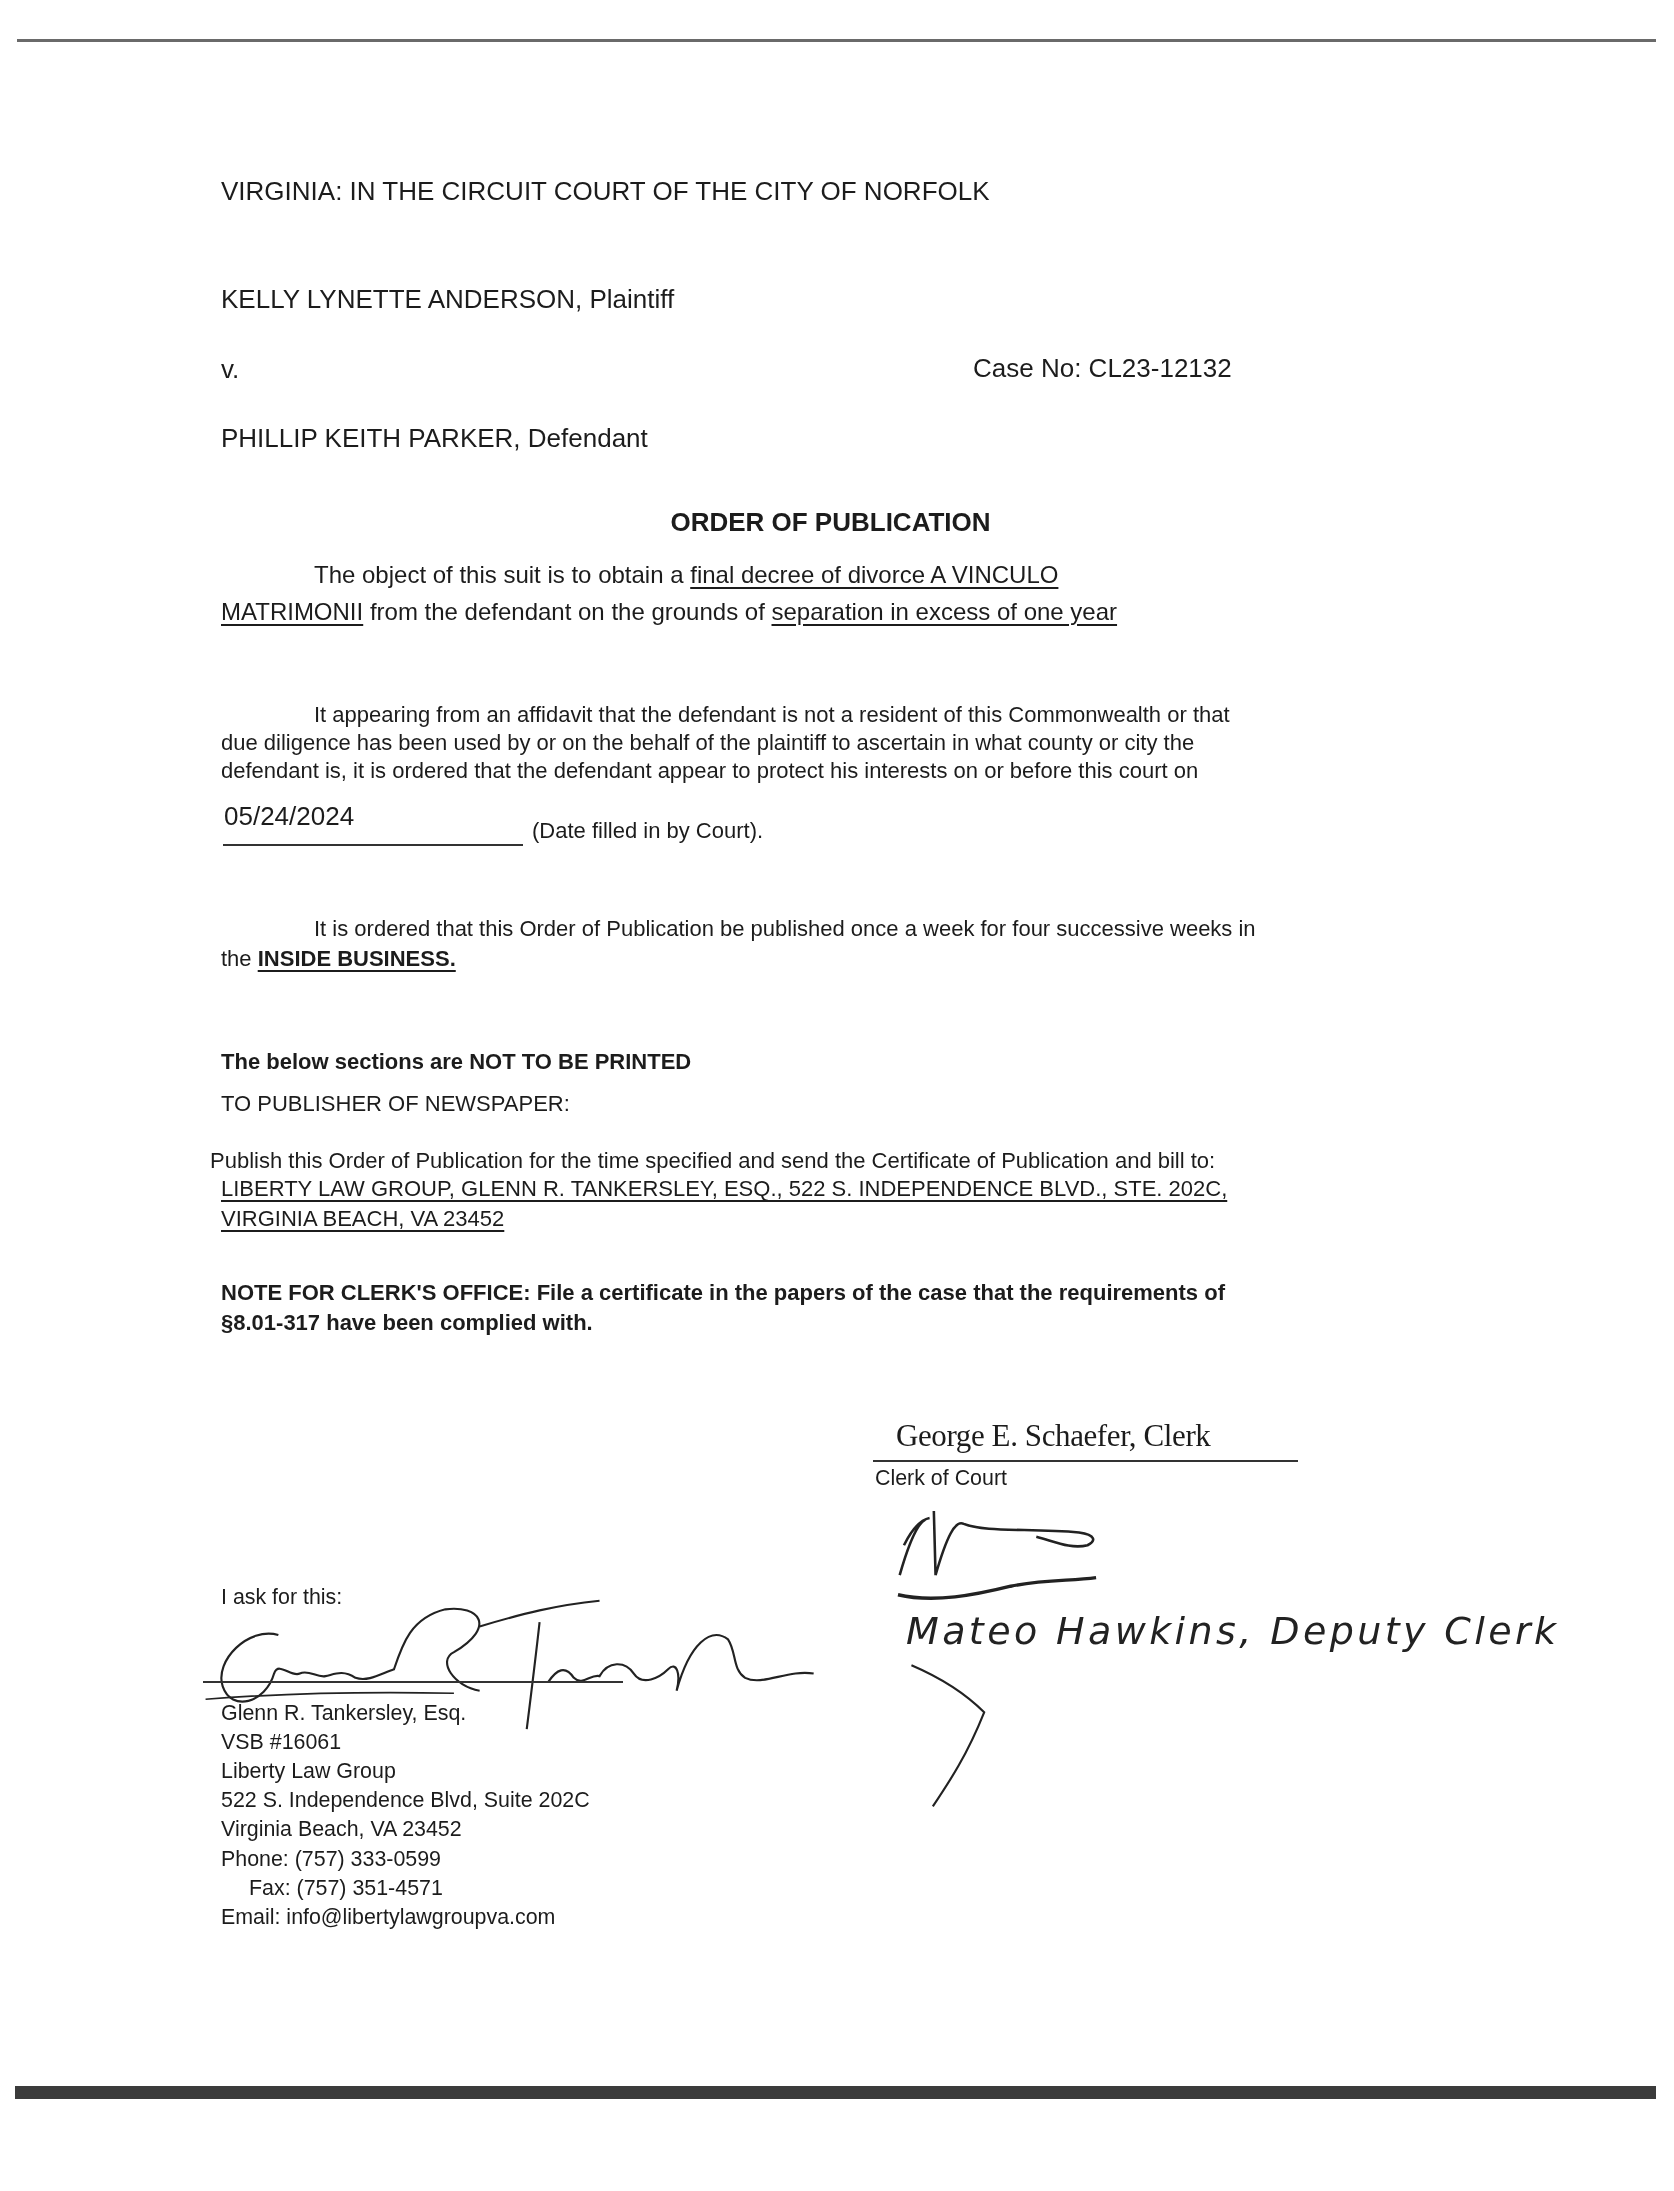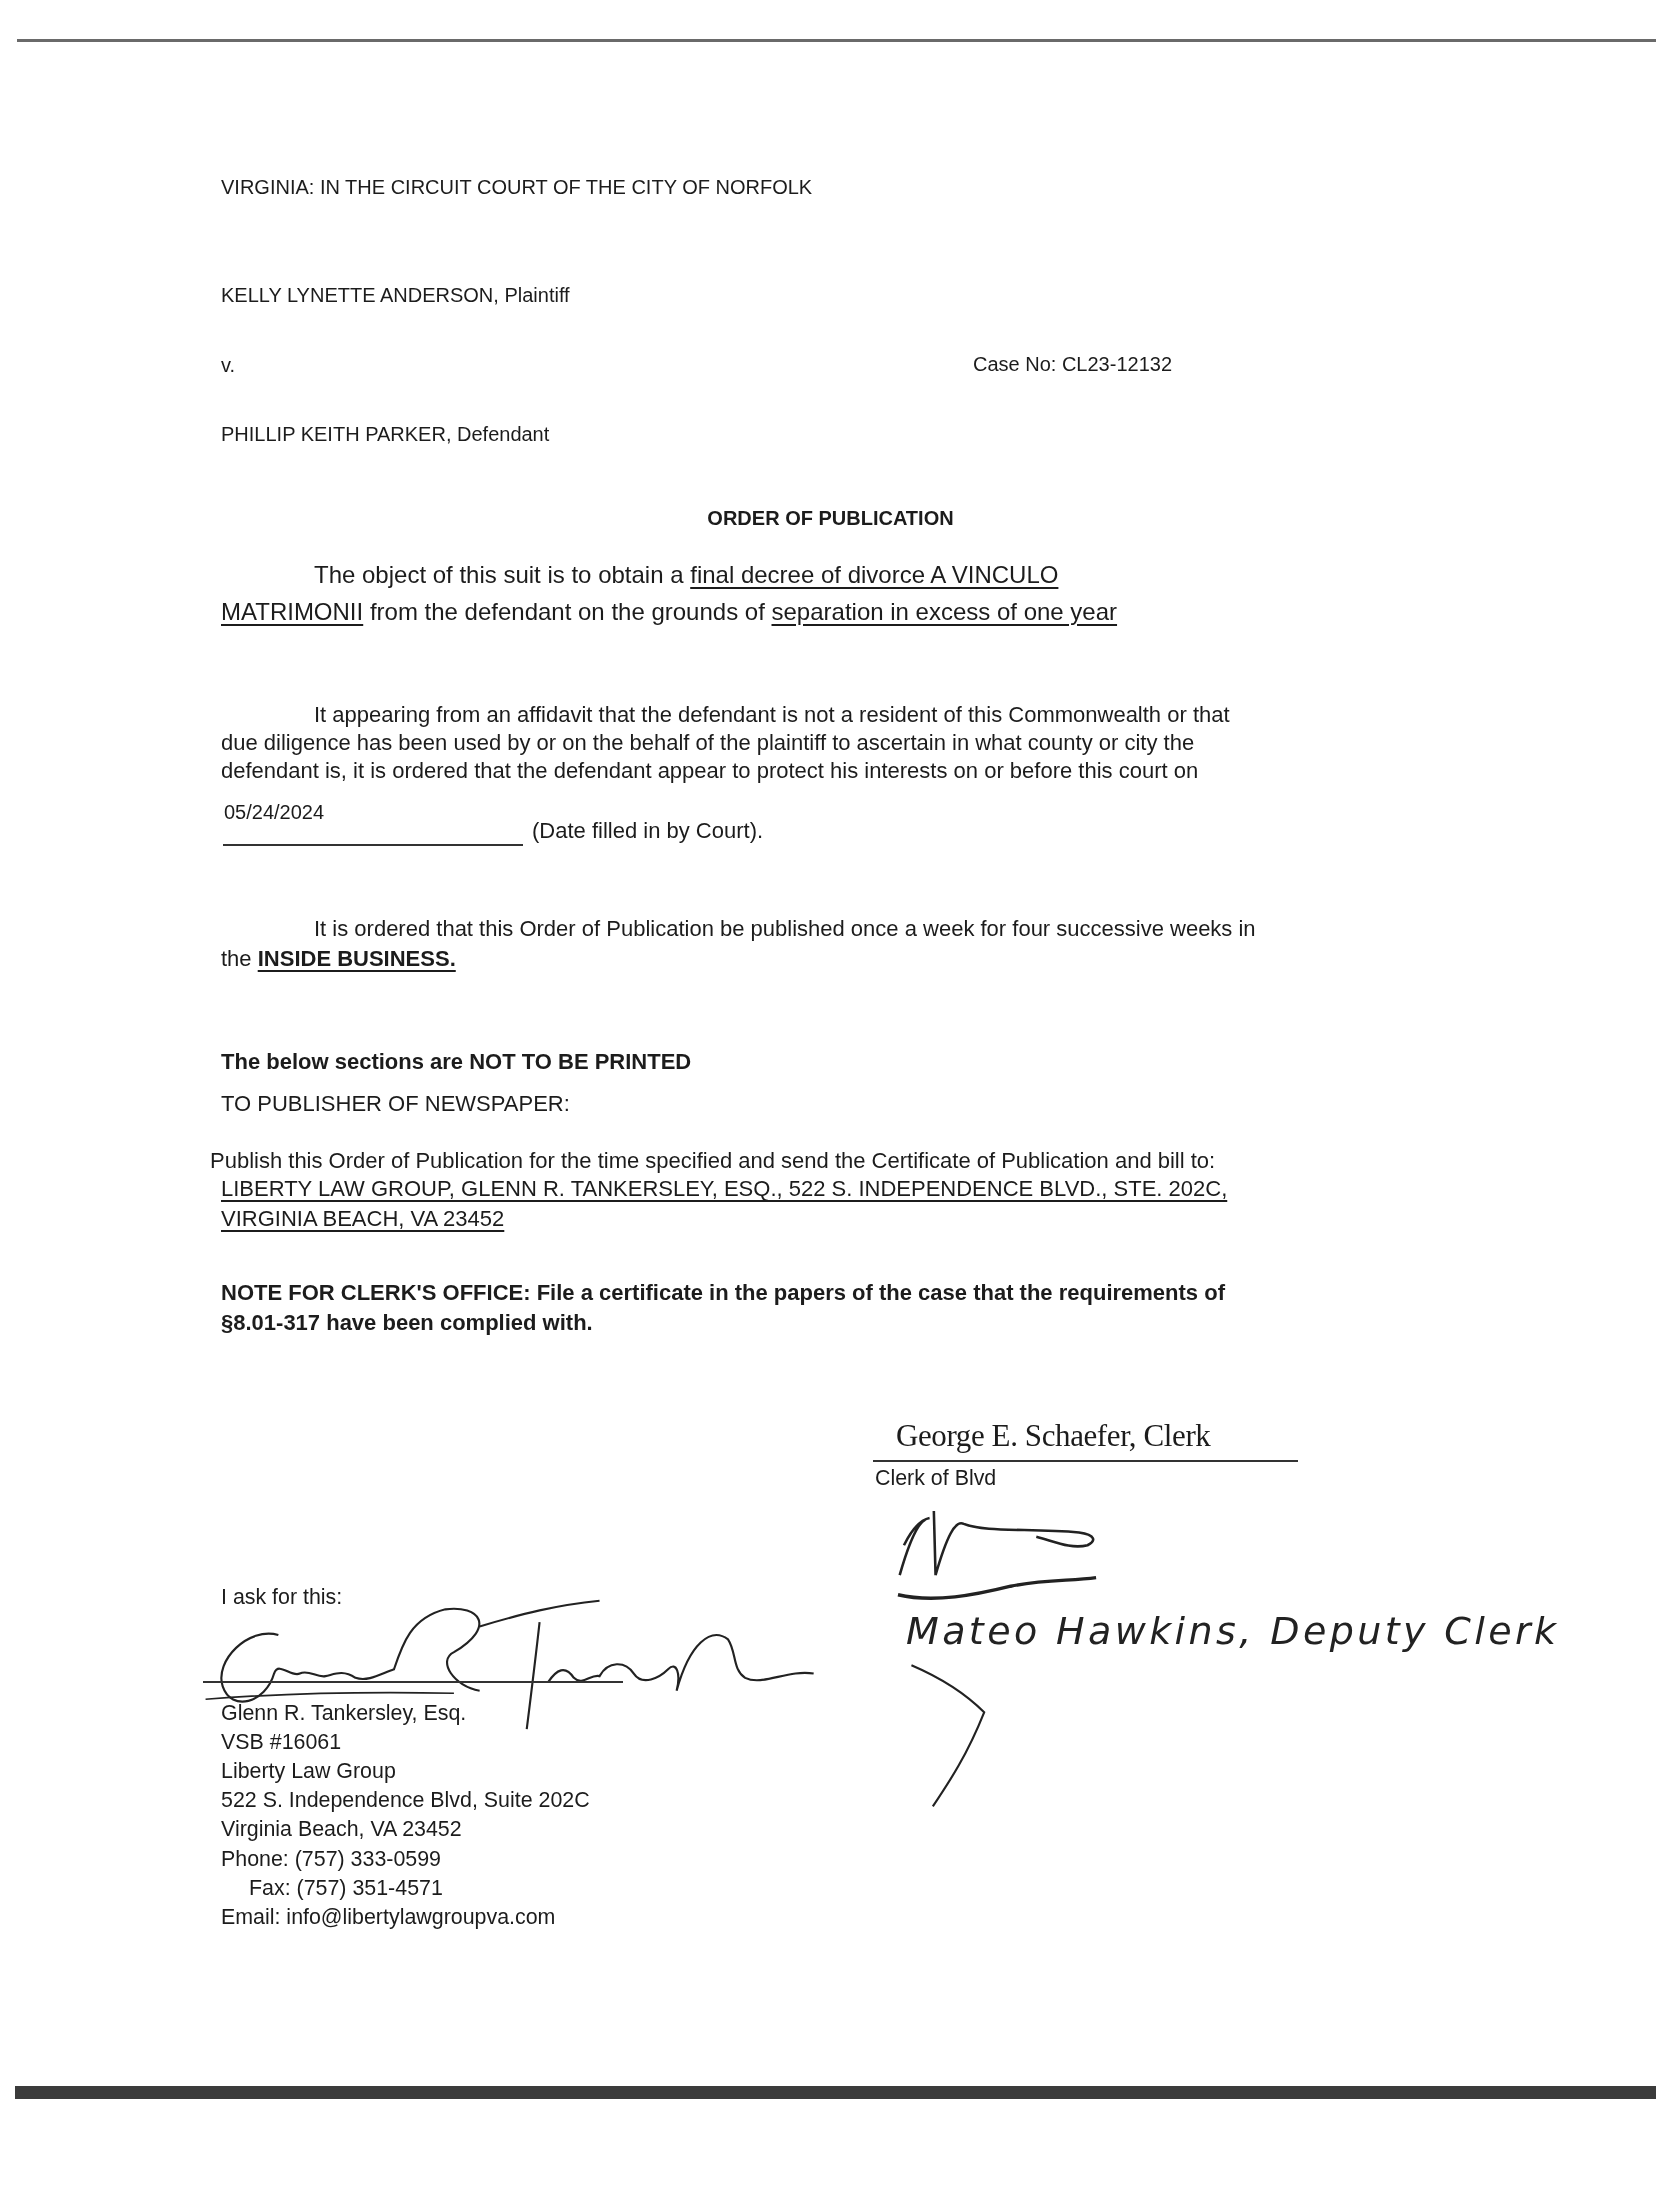--- a/index.html
+++ b/index.html
@@ -1,21 +1,21 @@
 <!DOCTYPE html>
 <html style="font-size:13.7px"><head>
 <meta charset="utf-8">
 <style>
   html, body { margin:0; padding:0; background:#fff; }
   body { width:1674px; height:2192px; position:relative; overflow:hidden;
          font-family:"Liberation Sans", sans-serif; color:#1c1c1c; }
   .abs { position:absolute; white-space:nowrap; }
   .rule-top { position:absolute; left:17px; top:39px; width:1639px; height:2.6px; background:#6a6a6a; }
   .rule-bottom { position:absolute; left:14.6px; top:2086px; width:1641px; height:13px; background:#3b3b3b; }
-  .f32 { font-size:20px; }
+  .f32 { font-size:26px; }
   .f34 { font-size:24px; }
   .f26 { font-size:22px; }
   .f25 { font-size:21.4px; }
   .b { font-weight:bold;margin-top:16px; }
   .u { text-decoration:underline; text-underline-offset:4.3px; }
   .serif { font-family:"Liberation Serif", serif; }
   .hand { font-family:"DejaVu Sans", sans-serif; font-style:italic; font-weight:normal; letter-spacing:3.4px; color:#222; }
   .line { position:absolute; background:#333; height:1.7px; }
   svg.sig { position:absolute; overflow:visible; }
 </style>
@@ -55,21 +55,21 @@
 <div class="abs f26" style="left:221px; top:1091px;">TO PUBLISHER OF NEWSPAPER:</div>
 <div class="abs f26" style="left:210px; top:1148px;text-align:right;">Publish this Order of Publication for the time specified and send the Certificate of Publication and bill to:</div>
 <div class="abs f26 u" style="left:221px; top:1176px;">LIBERTY LAW GROUP, GLENN R. TANKERSLEY, ESQ., 522 S. INDEPENDENCE BLVD., STE. 202C, </div>
 <div class="abs f26 u" style="left:221px; top:1206px;">VIRGINIA BEACH, VA 23452</div>
 
 <div class="abs f26 b" style="left:221px; top:1264px;">NOTE FOR CLERK'S OFFICE: File a certificate in the papers of the case that the requirements of</div>
 <div class="abs f26 b" style="left:221px; top:1294px;">§8.01-317 have been complied with.</div>
 
 <div class="abs serif b" style="left:896px; top:1402px; font-size:31px; font-weight:normal; letter-spacing:-0.4px;">George E. Schaefer, Clerk</div>
 <div class="line" style="left:873px; top:1460px; width:425px;"></div>
-<div class="abs f25" style="left:875px; top:1466px;">Clerk of Blvd</div>
+<div class="abs f25" style="left:875px; top:1466px;">Clerk of Court</div>
 
 <svg class="sig" style="left:882px; top:1494px;" width="283" height="111" viewBox="0 0 330 130">
   <path d="M20,95 C30,60 40,35 50,30 M25,60 C35,40 45,30 55,28 M60,20 L62,95 M62,95 C75,50 85,30 95,35 C120,45 170,40 230,45 C250,48 250,55 240,60 C220,65 200,55 180,50" fill="none" stroke="#222" stroke-width="3"></path>
   <path d="M18,118 C60,128 110,118 150,108 C190,100 220,102 250,98" fill="none" stroke="#222" stroke-width="4"></path>
 </svg>
 <div class="abs hand" style="left:906px; top:1609px; font-size:38px;">Mateo Hawkins, Deputy Clerk</div>
 <svg class="sig" style="left:907px; top:1661px;" width="103" height="154" viewBox="0 0 120 180">
   <path d="M5,5 C40,20 70,40 90,60 C70,110 50,140 30,170" fill="none" stroke="#222" stroke-width="2.5"></path>
 </svg>
 

